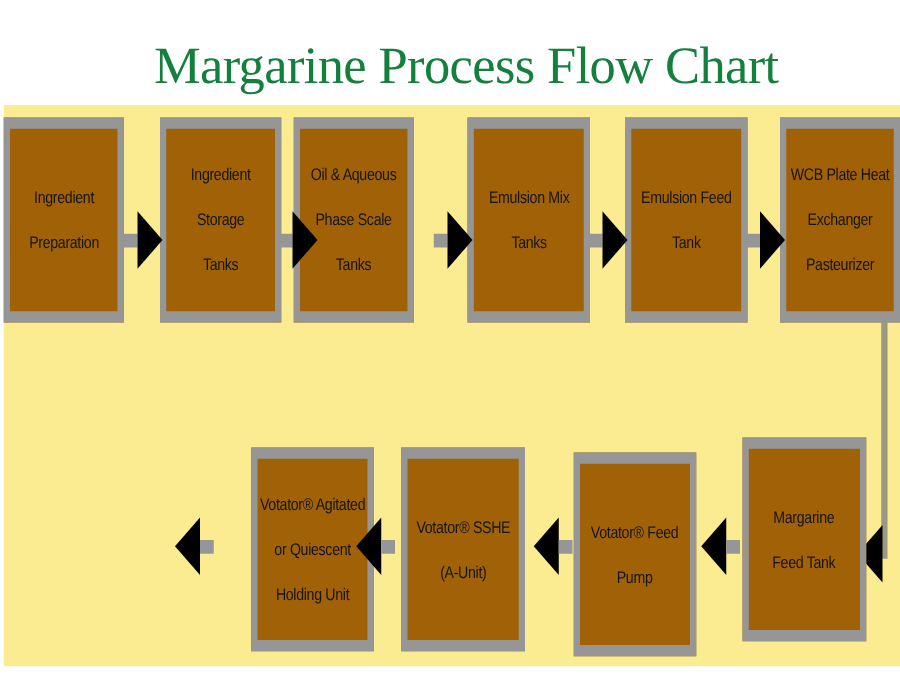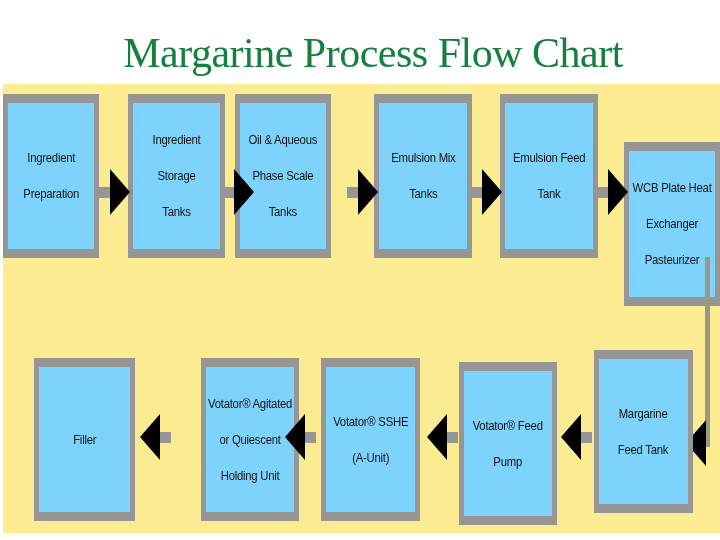--- a/index.html
+++ b/index.html
@@ -25,21 +25,21 @@
   }
   .canvas {
     position: absolute;
     left: 3px; top: 84px;
     width: 717px; height: 449px;
     background: #FBEC92;
   }
   .pbox {
     position: absolute;
     box-sizing: border-box;
-    background: #7dd3fc;
+    background: #a16207;
     border: solid #969696;
     border-width: 9px 5px 9px 5px;
     display: flex;
     align-items: center;
     justify-content: center;
   }
   .box-label {
     font-size: 13.5px;
     line-height: 36px;
     letter-spacing: -0.3px;
@@ -99,21 +99,21 @@
 Tanks</div>
     </div>
     <div class="pbox" style="left:371px; top:10px; width:98px; height:164px;">
       <div class="box-label">Emulsion Mix
 Tanks</div>
     </div>
     <div class="pbox" style="left:497px; top:10px; width:98px; height:164px;">
       <div class="box-label">Emulsion Feed
 Tank</div>
     </div>
-    <div class="pbox" style="left:621px; top:10px; width:96px; height:164px;margin-top:48px;">
+    <div class="pbox" style="left:621px; top:10px; width:96px; height:164px;">
       <div class="box-label">WCB Plate Heat
 Exchanger
 Pasteurizer</div>
     </div>
 
     <div class="arrow" style="left:96px; top:85px;">
       <span class="stem"></span>
         <span class="tri-r"></span>
     </div>
     <div class="arrow" style="left:220px; top:85px;">
@@ -131,23 +131,20 @@
     <div class="arrow" style="left:594px; top:85px;">
       <span class="stem"></span>
         <span class="tri-r"></span>
     </div>
 
     <div class="vline"></div>
     <div class="arrow" style="left:683px; top:336px;">
       <span class="tri-l"></span>
     </div>
 
-    <div class="pbox" style="left:31px; top:274px; width:101px; height:163px;">
-      <div class="box-label">Filler</div>
-    </div>
     <div class="pbox" style="left:174px; top:274px; width:98px; height:163px;margin-left:24px;">
       <div class="box-label">Votator® Agitated
 or Quiescent
 Holding Unit</div>
     </div>
     <div class="pbox" style="left:318px; top:274px; width:99px; height:163px;">
       <div class="box-label">Votator® SSHE
 (A-Unit)</div>
     </div>
     <div class="pbox" style="left:456px; top:278px; width:98px; height:163px;">

